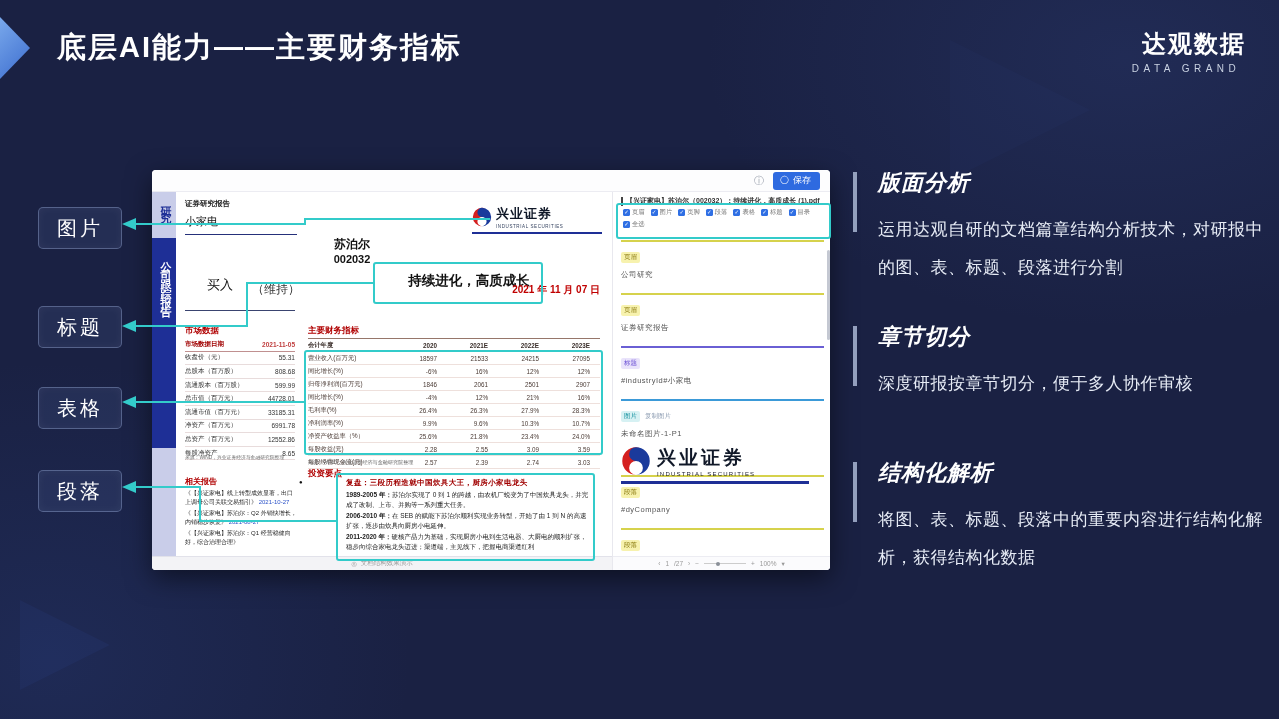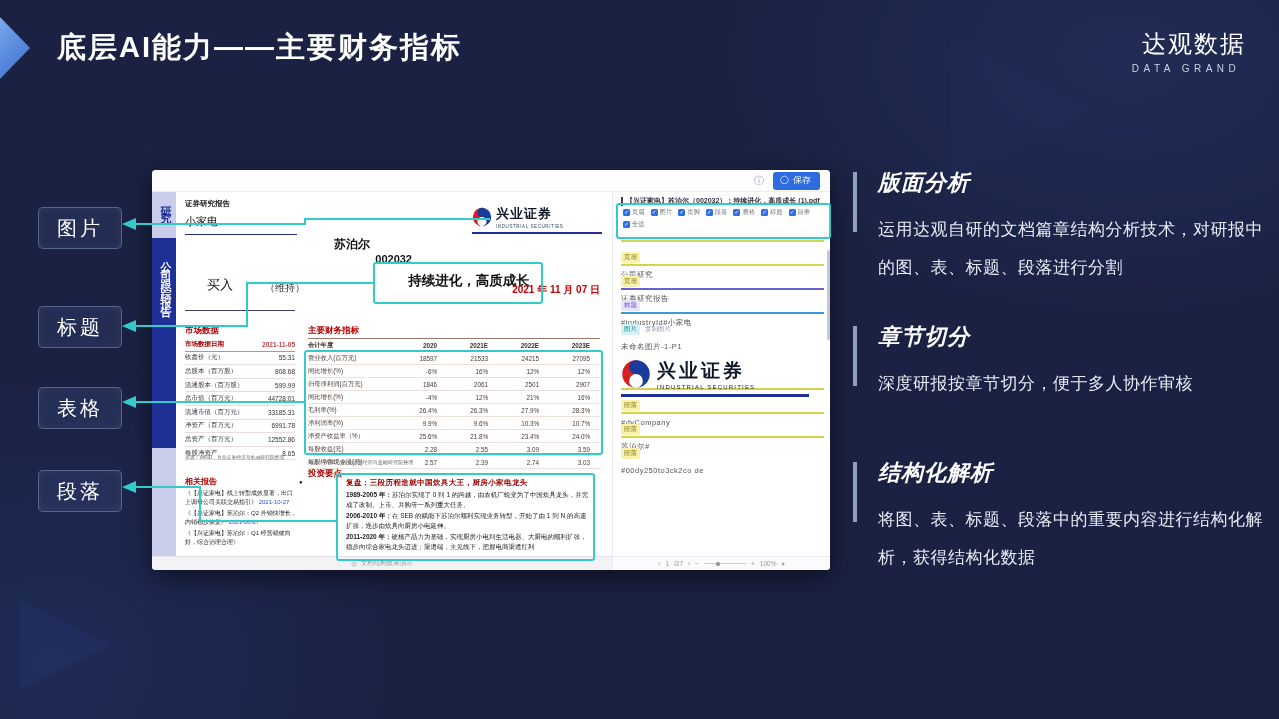--- a/index.html
+++ b/index.html
@@ -11,21 +11,21 @@
       #1a2143;}
   .deco{position:absolute;opacity:.07;background:#4a6ad0;pointer-events:none;}
   .deco1{left:20px;top:600px;width:90px;height:90px;clip-path:polygon(0 0,100% 50%,0 100%);}
   .deco2{left:950px;top:40px;width:140px;height:140px;clip-path:polygon(0 0,100% 50%,0 100%);opacity:.04;}
 
   
   .hdr-arrow{position:absolute;left:0;top:17px;width:30px;height:62px;
     background:linear-gradient(135deg,#7aa9ec,#3b6cce);clip-path:polygon(0 0,100% 50%,0 100%);}
   .title{position:absolute;left:57px;top:28px;font-size:29px;font-weight:bold;color:#fff;letter-spacing:2px;}
   .brand{position:absolute;left:1126px;top:28px;text-align:center;color:#fff;}
-  .brand-cn{font-size:24px;font-weight:normal;letter-spacing:2px;margin-left:16px;}
+  .brand-cn{font-size:24px;font-weight:bold;letter-spacing:2px;margin-left:16px;}
   .brand-en{font-size:10px;letter-spacing:4.5px;color:#c9d2e2;margin-top:3px;}
 
   
   .callout{position:absolute;left:38px;width:82px;height:40px;border-radius:5px;
     background:rgba(80,100,155,.20);border:1px solid rgba(165,185,225,.38);
     color:#fff;font-size:20px;letter-spacing:3px;display:flex;align-items:center;justify-content:center;
     box-shadow:inset 0 0 10px rgba(255,255,255,.05);}
   #callouts .callout:nth-child(1){top:207px}
   #callouts .callout:nth-child(2){top:306px}
   #callouts .callout:nth-child(3){top:387px}
@@ -51,23 +51,23 @@
   .side-mid-txt{top:60px;color:#fff;font-size:11px;letter-spacing:9px;}
   .doc .abs{position:absolute;}
   .rpt-type{left:33px;top:7px;font-size:7.5px;font-weight:bold;color:#222;}
   .industry{left:33px;top:22px;font-size:11px;font-weight:normal;color:#111;}
   .ind-line{left:33px;top:42px;width:112px;height:1px;background:#25307a;}
   .logo-doc{left:320px;top:13px;width:130px;display:flex;align-items:center;gap:4px;
     border-bottom:2px solid #1e2f96;padding-bottom:3px;}
   .logo-cn{font-size:13px;font-weight:bold;color:#101828;letter-spacing:1px;}
   .logo-en{font-size:4.5px;letter-spacing:.6px;color:#33405e;margin-top:1px;}
   .company{left:140px;top:44px;width:120px;text-align:center;font-size:12px;font-weight:bold;color:#111;}
-  .code{left:140px;top:61px;width:120px;text-align:right;font-size:11px;font-weight:bold;color:#111;}
+  .code{left:140px;top:61px;width:120px;text-align:center;font-size:11px;font-weight:bold;color:#111;}
   .rating{left:55px;top:84px;font-size:13px;font-weight:normal;color:#111;}
-  .rating-note{left:113px;top:89px;font-size:10px;color:#333;text-align:right;}
+  .rating-note{left:100px;top:89px;font-size:12px;color:#333;text-align:right;}
   .headline{left:222px;top:80px;width:190px;text-align:center;font-size:13.5px;font-weight:bold;color:#111;}
   .doc-date{left:300px;top:91px;width:148px;text-align:right;font-size:10px;font-weight:bold;color:#c00000;}
   .left-line{left:33px;top:118px;width:110px;height:1px;background:#3a4470;}
   .sec-title{font-size:8.5px;font-weight:bold;color:#b00000;}
   .mkt-title{left:33px;top:133px;}
   .fin-title{left:156px;top:133px;font-family:Liberation Serif, serif;}
   .mkt{left:33px;top:146px;width:110px;}
   .mrow{display:flex;justify-content:space-between;align-items:center;height:12.6px;
     border-bottom:1px solid #e8dcdc;font-size:6.5px;color:#333;}
   .mrow.hd{color:#a00000;font-weight:bold;border-bottom:1px solid #c09090;}
@@ -97,21 +97,21 @@
   .file-row{position:absolute;left:8px;top:4px;display:flex;align-items:center;gap:3px;width:202px;}
   .file-bar{width:2px;height:9px;background:#444;flex:none;}
   .file-name{font-size:7px;font-weight:bold;color:#333;white-space:nowrap;overflow:hidden;width:196px;}
   .frow1,.frow2{position:absolute;left:10px;display:flex;gap:6px;}
   .frow1{top:16px}.frow2{top:28px}
   .fitem{display:flex;align-items:center;gap:2px;cursor:pointer;}
   .cbx{width:7px;height:7px;background:#2f6fe4;border-radius:1.5px;color:#fff;font-size:5.5px;
     display:flex;align-items:center;justify-content:center;line-height:1;}
   .flabel{font-size:6.3px;color:#777;}
   #pblocks{position:absolute;left:8px;top:48px;right:6px;}
-  .pblock{box-sizing:border-box;height:24px;border-top:2px solid #d6d24c;padding-top:3px;}
+  .pblock{box-sizing:border-box;height:53px;border-top:2px solid #d6d24c;padding-top:3px;}
   .pblock.t-purple{border-top-color:#6a5fd4;}
   .pblock.t-cyan{border-top-color:#3b9ad8;}
   .pblock.img{height:76px;}
   .chip{display:inline-block;font-size:6.5px;padding:1px 3px;border-radius:2px;background:#f7f2ae;color:#8a7a10;}
   .chip.purple{background:#e9e3fb;color:#6a4fd4;}
   .chip.cyan{background:#d6f1f3;color:#11909e;}
   .chip-action{font-size:6.5px;color:#8a9ab0;margin-left:5px;cursor:pointer;}
   .ptext{margin-top:7px;font-size:7.5px;color:#555;letter-spacing:.5px;}
   .plogo{display:flex;align-items:center;gap:6px;margin-top:6px;width:188px;
     border-bottom:3px solid #1e2f96;padding-bottom:4px;}

